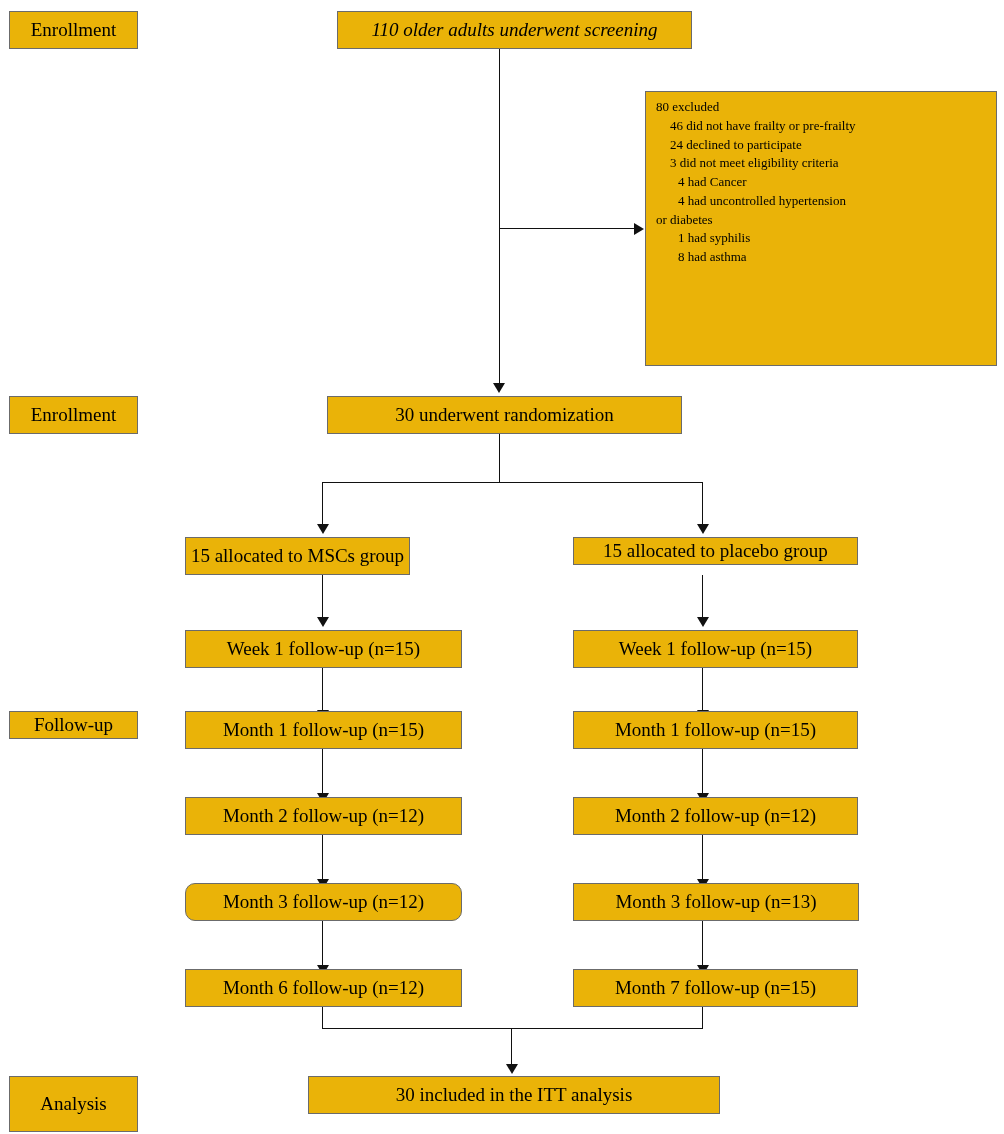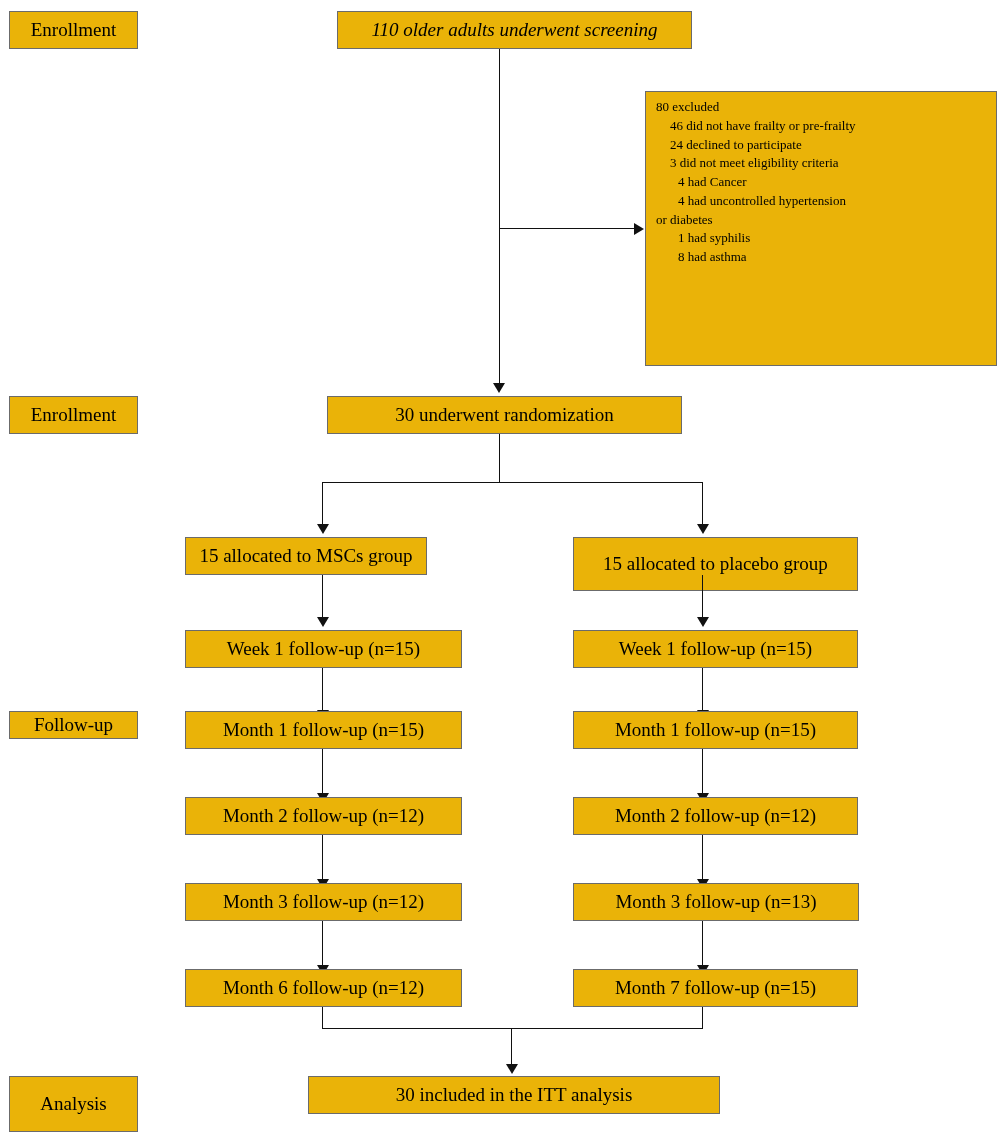--- a/index.html
+++ b/index.html
@@ -125,48 +125,48 @@
 
   <div class="box" style="left:327px; top:396px; width:355px; height:38px;">30 underwent randomization</div>
 
   <div class="vline" style="left:499px; top:434px; height:48px;"></div>
   <div class="hline" style="left:322px; top:482px; width:381px;"></div>
   <div class="vline" style="left:322px; top:482px; height:45px;"></div>
   <div class="arrow-down" style="left:317px; top:524px;"></div>
   <div class="vline" style="left:702px; top:482px; height:45px;"></div>
   <div class="arrow-down" style="left:697px; top:524px;"></div>
 
-  <div class="box" style="left:185px; top:537px; width:242px; height:38px;">15 allocated to MSCs group</div>
+  <div class="box" style="left:185px; top:537px; width:225px; height:38px;">15 allocated to MSCs group</div>
 
   <div class="vline" style="left:322px; top:575px; height:45px;"></div>
   <div class="arrow-down" style="left:317px; top:617px;"></div>
 
   <div class="box" style="left:185px; top:630px; width:277px; height:38px;">Week 1 follow-up (n=15)</div>
 
   <div class="vline" style="left:322px; top:668px; height:45px;"></div>
   <div class="arrow-down" style="left:317px; top:710px;"></div>
 
   <div class="box" style="left:185px; top:711px; width:277px; height:38px;">Month 1 follow-up (n=15)</div>
 
   <div class="vline" style="left:322px; top:749px; height:47px;"></div>
   <div class="arrow-down" style="left:317px; top:793px;"></div>
 
   <div class="box" style="left:185px; top:797px; width:277px; height:38px;">Month 2 follow-up (n=12)</div>
 
   <div class="vline" style="left:322px; top:835px; height:47px;"></div>
   <div class="arrow-down" style="left:317px; top:879px;"></div>
 
-  <div class="box" style="left:185px; top:883px; width:277px; height:38px;">Month 3 follow-up (n=12)</div>
+  <div class="box" style="left:185px; top:883px; width:277px; height:38px;border-radius:10px;">Month 3 follow-up (n=12)</div>
 
   <div class="vline" style="left:322px; top:921px; height:47px;"></div>
   <div class="arrow-down" style="left:317px; top:965px;"></div>
 
   <div class="box" style="left:185px; top:969px; width:277px; height:38px;">Month 6 follow-up (n=12)</div>
 
-  <div class="box" style="left:573px; top:537px; width:285px; height:54px;">15 allocated to placebo group</div>
+  <div class="box" style="left:573px; top:537px; width:285px; height:28px;">15 allocated to placebo group</div>
 
   <div class="vline" style="left:702px; top:575px; height:45px;"></div>
   <div class="arrow-down" style="left:697px; top:617px;"></div>
 
   <div class="box" style="left:573px; top:630px; width:285px; height:38px;">Week 1 follow-up (n=15)</div>
 
   <div class="vline" style="left:702px; top:668px; height:45px;"></div>
   <div class="arrow-down" style="left:697px; top:710px;"></div>
 
   <div class="box" style="left:573px; top:711px; width:285px; height:38px;">Month 1 follow-up (n=15)</div>

